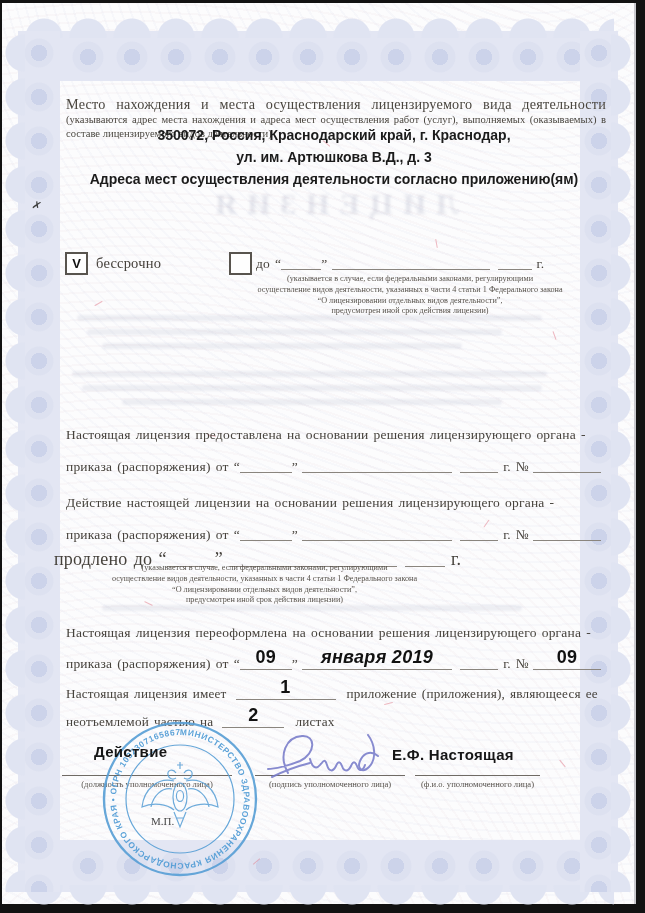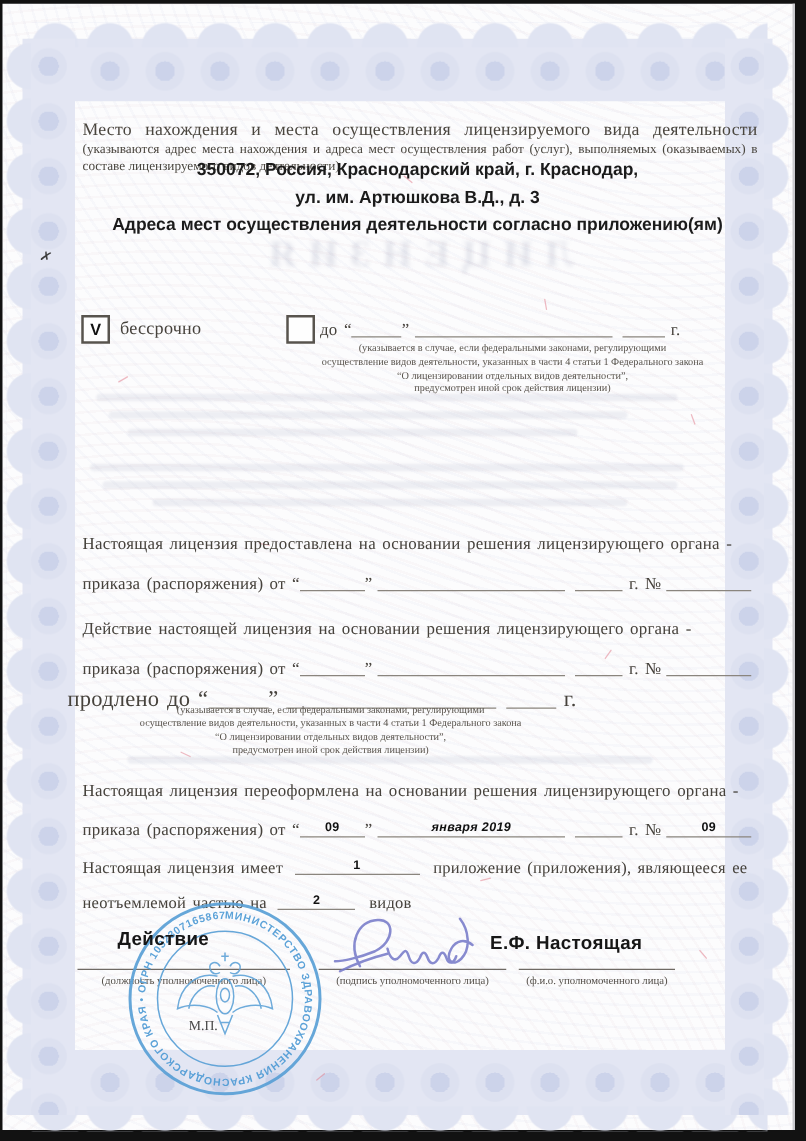--- a/index.html
+++ b/index.html
@@ -30,21 +30,21 @@
   .lace-left::before{content:"";position:absolute;top:0;bottom:0;left:-13px;width:20px;
     background-image:radial-gradient(circle at 19px 22px, #e0e4f2 0 18px, transparent 19px);
     background-size:20px 44px;background-repeat:repeat-y;}
   .lace-right::before{content:"";position:absolute;top:0;bottom:0;right:-13px;width:20px;
     background-image:radial-gradient(circle at 1px 22px, #e0e4f2 0 18px, transparent 19px);
     background-size:20px 44px;background-repeat:repeat-y;}
   .row{position:absolute;white-space:nowrap;font-size:13.5px;color:#46423c;
        letter-spacing:0.2px;word-spacing:1.5px;z-index:3;}
   .bl{display:inline-block;border-bottom:1px solid #8a857e;height:14px;vertical-align:-2px;position:relative;}
   .fill{position:absolute;left:0;right:0;bottom:1px;text-align:center;
-        font-family:"Liberation Sans","DejaVu Sans",sans-serif;font-weight:700;font-size:10px;
+        font-family:"Liberation Sans","DejaVu Sans",sans-serif;font-weight:700;font-size:18px;
         color:#111;letter-spacing:0.3px;word-spacing:normal;}
   .hdr{position:absolute;left:64px;top:81px;width:540px;font-size:10.6px;line-height:1.32;
        color:#4a463f;text-align:justify;z-index:3;}
   .hdr .lead{font-size:14.2px;letter-spacing:0.2px;}
   .addr{position:absolute;left:62px;width:540px;text-align:center;z-index:3;
         font-family:"Liberation Sans","DejaVu Sans",sans-serif;font-weight:700;font-size:14px;color:#1b1b1b;}
   .fn{position:absolute;font-size:8.2px;line-height:1.32;color:#57524b;text-align:center;
       white-space:pre-line;z-index:3;}
   .cb{position:absolute;width:19px;height:19px;border:2px solid #58544e;background:#fefefe;
       text-align:center;line-height:19px;z-index:3;
@@ -116,21 +116,21 @@
 “О лицензировании отдельных видов деятельности”,
 предусмотрен иной срок действия лицензии)</div>
 
     <div class="row" style="left:64px;top:424px;">Настоящая лицензия предоставлена на основании решения лицензирующего органа -</div>
     <div class="row" style="left:64px;top:455px;">
       <span>приказа (распоряжения) от</span>
       <span>“</span><span class="bl" style="width:52px;"></span><span>”</span><span class="bl" style="width:150px;margin-left:4px;"></span><span class="bl" style="width:38px;margin-left:8px;"></span>
       <span>г. №</span><span class="bl" style="width:68px;margin-left:4px;"></span>
     </div>
 
-    <div class="row" style="left:64px;top:492px;">Действие настоящей лицензия на основании решения лицензирующего органа -</div>
+    <div class="row" style="left:64px;top:492px;">Действие настоящей лицензии на основании решения лицензирующего органа -</div>
     <div class="row" style="left:64px;top:523px;">
       <span>приказа (распоряжения) от</span>
       <span>“</span><span class="bl" style="width:52px;"></span><span>”</span><span class="bl" style="width:150px;margin-left:4px;"></span><span class="bl" style="width:38px;margin-left:8px;"></span>
       <span>г. №</span><span class="bl" style="width:68px;margin-left:4px;"></span>
     </div>
 
     <div class="row" style="left:52px;top:546px;font-size:18px;">
       <span>продлено до</span>
       <span>“</span><span class="bl" style="width:48px;"></span><span>”</span><span class="bl" style="width:168px;margin-left:6px;"></span><span class="bl" style="width:40px;margin-left:8px;"></span>
       <span>г.</span>
@@ -148,21 +148,21 @@
     </div>
 
     <div class="row" style="left:64px;top:682px;font-size:13.2px;">
       <span>Настоящая лицензия имеет</span>
       <span class="bl" style="width:100px;margin-left:4px;margin-right:6px;"><span class="fill">1</span></span>
       <span>приложение (приложения), являющееся ее</span>
     </div>
     <div class="row" style="left:64px;top:710px;font-size:13.2px;">
       <span>неотъемлемой частью на</span>
       <span class="bl" style="width:62px;margin-left:4px;margin-right:6px;"><span class="fill">2</span></span>
-      <span>видов</span>
+      <span>листах</span>
     </div>
 
     <div class="who" style="left:92px;top:740px;">Действие</div>
     <div class="who" style="left:390px;top:743px;">Е.Ф. Настоящая</div>
     <div class="sigline" style="left:60px;top:771px;width:170px;"></div>
     <div class="sigline" style="left:253px;top:771px;width:150px;"></div>
     <div class="sigline" style="left:413px;top:771px;width:125px;"></div>
     <div class="cap" style="left:60px;top:776px;width:170px;">(должность уполномоченного лица)</div>
     <div class="cap" style="left:253px;top:776px;width:150px;">(подпись уполномоченного лица)</div>
     <div class="cap" style="left:413px;top:776px;width:125px;">(ф.и.о. уполномоченного лица)</div>

